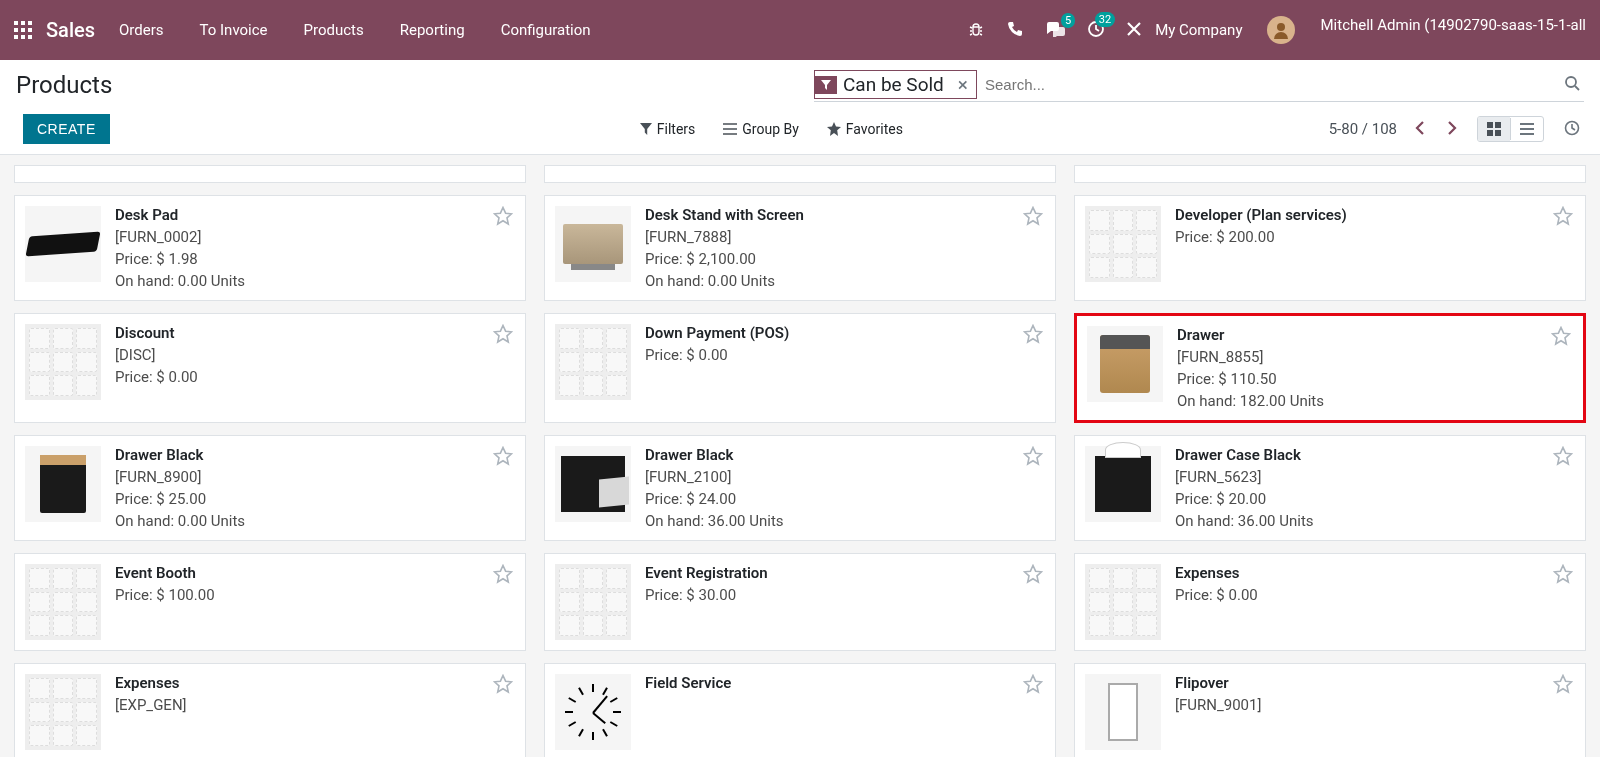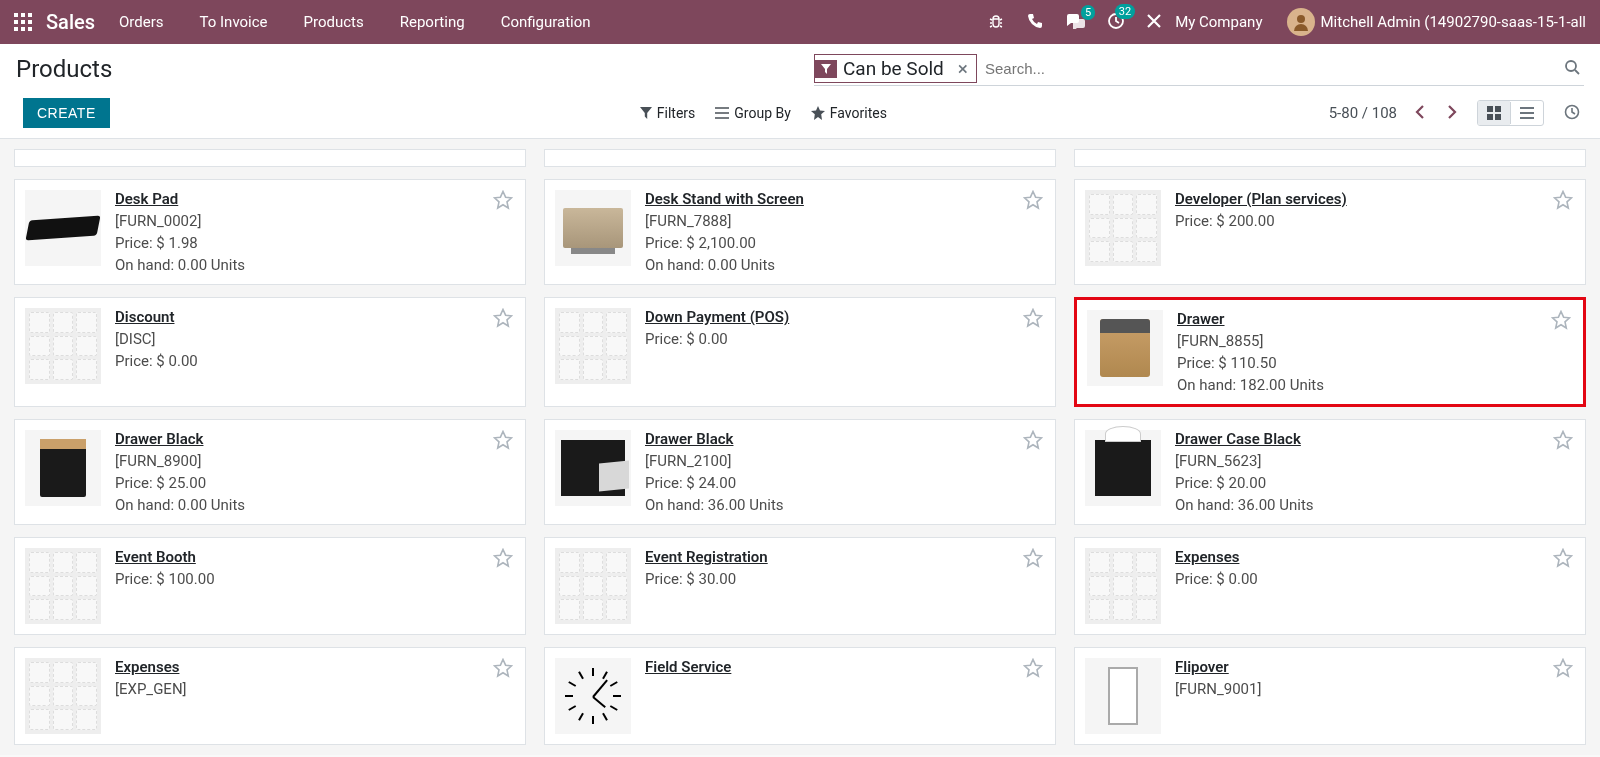--- a/index.html
+++ b/index.html
@@ -8,41 +8,41 @@
     font-size: 14px;
     color: #212529;
     background: #f9f9f9;
     width: 1600px;
     overflow: hidden;
   }
   
   .navbar {
     background: #7e475c;
     color: #fff;
-    height: 44px;
+    height: 60px;
     display: flex;
     align-items: center;
     padding: 17px 14px;
     gap: 6px;
   }
   .nav-apps-icon svg { display:block; }
   .nav-brand { font-size: 20px; font-weight: 500; margin: 0 18px 0 8px; }
   .nav-menu { display: flex; gap: 36px; }
   .nav-item { color: #fff; font-size: 15px; cursor: pointer; }
   .nav-spacer { flex: 1; }
   .nav-icons { display: flex; align-items: center; gap: 22px; }
   .nav-icon { position: relative; cursor: pointer; color: #fff; }
   .nav-badge {
     position: absolute; top: -8px; right: -10px;
     background: #00a09d; color: #fff;
     font-size: 11px; padding: 1px 4px; border-radius: 8px;
     min-width: 14px; text-align: center;
   }
   .nav-company { margin-left: 8px; font-size: 15px; }
-  .nav-user { display: flex; align-items: center; gap: 6px; margin-left: 18px; font-size: 15px; white-space: nowrap; overflow:hidden; }
+  .nav-user { display: flex; align-items: flex-start; gap: 26px; margin-left: 18px; font-size: 15px; white-space: nowrap; overflow:hidden; }
   .avatar { width: 28px; height: 28px; border-radius: 50%; background: #d9b38c; display:flex; align-items:center; justify-content:center; color:#5a3a1a; font-weight:600; }
 
   
   .cp { background: #fff; border-bottom: 1px solid #dee2e6; padding: 8px 16px 10px 16px; }
   .cp-row1 { display: flex; align-items: center; gap: 20px; }
   .cp-title { font-size: 24px; color: #212529; font-weight: 400; }
   .cp-search-wrap { margin-left: auto; display: flex; align-items: center; border-bottom: 1px solid #ced4da; padding: 2px 0; width: 770px; }
   .cp-facet {
     display: inline-flex; align-items: center;
     border: 1px solid #7e475c;
@@ -55,21 +55,21 @@
   .cp-search-icon { color:#6c757d; padding: 0 4px; }
 
   .cp-row2 { display: flex; align-items: center; margin-top: 12px; padding-left: 7px; }
   .btn-create {
     background: #00758f; color: #fff; border: none;
     padding: 7px 14px; font-size: 14px; letter-spacing: 0.5px;
     cursor: pointer; font-weight: 500;
   }
   .cp-tool { display:flex; align-items:center; gap:5px; cursor:pointer; }
   .cp-right { margin-left: auto; display:flex; align-items:center; gap: 16px; }
-  .cp-tools-wrap { display:flex; align-items:center; gap: 20px; margin-left: 530px;}
+  .cp-tools-wrap { display:flex; align-items:center; gap: 28px; margin-left: 530px;}
   .pager { color:#495057; font-size:15px; display:flex; align-items:center; gap:14px;}
   .pager-arrow { color:#7e475c; cursor:pointer; padding: 4px; font-size:16px;}
   .view-switch { display:flex; align-items:center; border:1px solid #ced4da; border-radius:3px; overflow:hidden;}
   .view-btn { padding: 5px 9px; cursor:pointer; color:#6c757d; display:flex; align-items:center;}
   .view-btn.active { background:#e9ecef; color:#495057;}
   .view-btn + .view-btn { border-left: 1px solid #ced4da;}
   .activity-btn { padding: 4px; color:#6c757d; cursor:pointer;}
 
   
   .kanban {
@@ -91,21 +91,21 @@
   .card.stub { min-height: 18px; padding: 4px 10px; }
   .card.highlight { border: 3px solid #e30613; }
   .card-img {
     width: 76px; height: 76px;
     background: #f5f5f5;
     display:flex; align-items:center; justify-content:center;
     flex-shrink: 0;
     color:#adb5bd;
   }
   .card-body { flex:1; display:flex; flex-direction:column; gap: 4px; }
-  .card-title { font-weight: 600; font-size: 15px; color:#212529;text-decoration:underline;}
+  .card-title { font-weight: 600; font-size: 15px; color:#212529;}
   .card-line { font-size: 15px; color:#4c4c4c; }
   .card-star { position:absolute; top:10px; right:12px; color:#adb5bd; cursor:pointer; }
   .card-star svg { display:block; }
 
   .placeholder {
     width:100%; height:100%;
     background:
       linear-gradient(#eee,#eee);
     display:grid;
     grid-template-columns: repeat(3,1fr);

